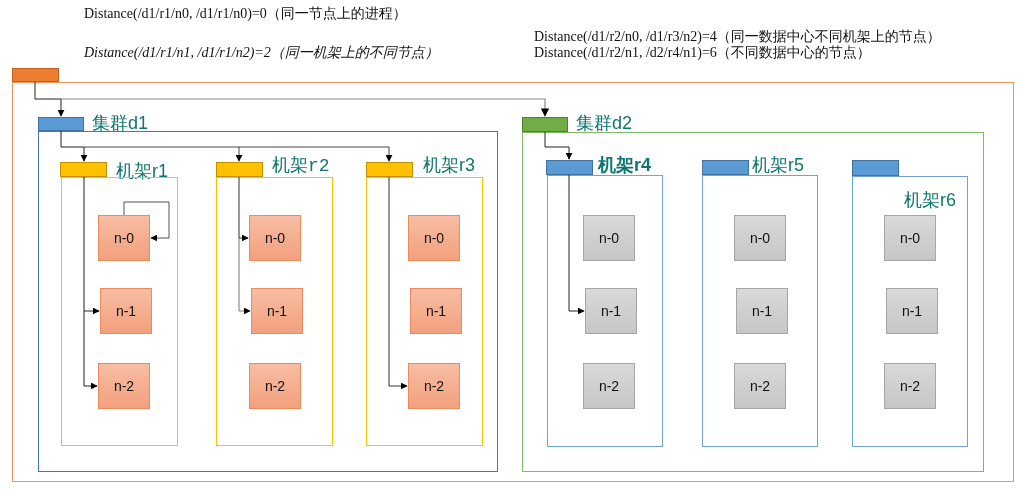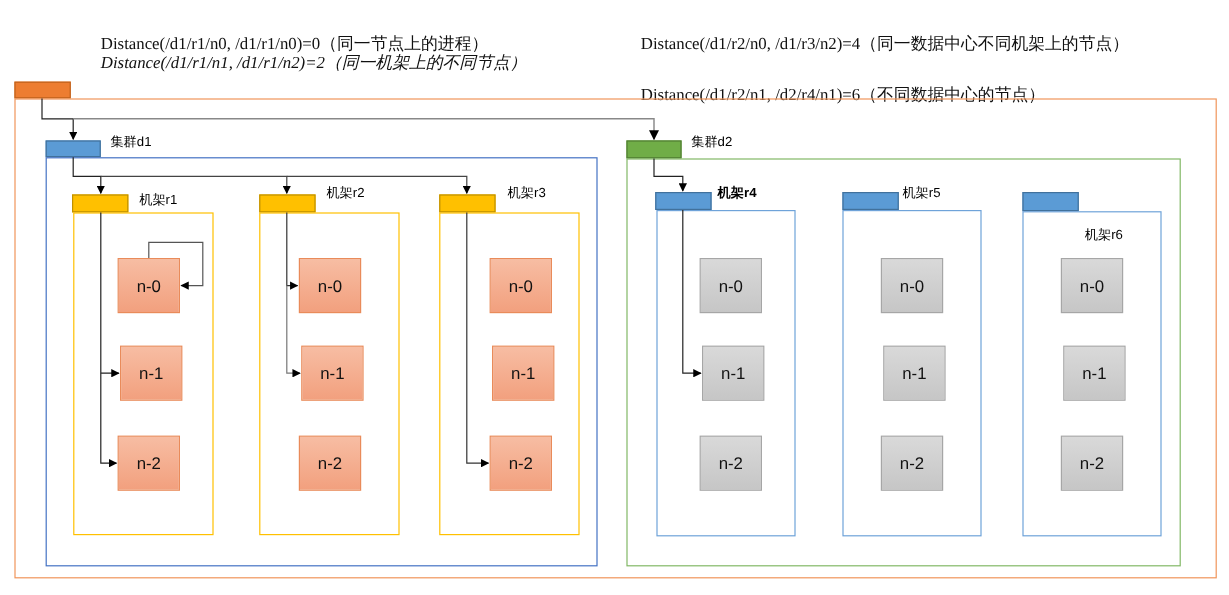--- a/index.html
+++ b/index.html
@@ -10,53 +10,53 @@
   .root-tab { background:#ed7d31; border:1px solid #c0621d; }
   .root-box { border:1.5px solid #f0955a; }
   .dc1-tab { background:#5b9bd5; border:1px solid #41719c; }
   .dc1-box { border:1.5px solid #4472c4; }
   .dc2-tab { background:#70ad47; border:1px solid #507e32; }
   .dc2-box { border:1.5px solid #82b866; }
   .rack-y-tab { background:#ffc000; border:1px solid #bf9000; }
   .rack-y-box { border:1.5px solid #ffc000; }
   .rack-b-tab { background:#5b9bd5; border:1px solid #41719c; }
   .rack-b-box { border:1.5px solid #6fa3d9; }
-  .label { position:absolute; font-size:11px; white-space:nowrap; color:#000000; }
+  .label { position:absolute; font-size:18px; white-space:nowrap; color:#0f766e; }
   .node { position:absolute; width:52px; height:46px; box-sizing:border-box;
           display:flex; align-items:center; justify-content:center; font-size:14px; color:#111;text-align:center; }
   .node.orange { background:linear-gradient(#f7bda3,#f2a07e); border:1px solid #e98b5a; }
   .node.gray { background:linear-gradient(#d9d9d9,#c6c6c6); border:1px solid #a6a6a6; }
   svg.wires { position:absolute; left:0; top:0; pointer-events:none; }
   .watermark { position:absolute; left:790px; top:482px; font-size:13px; color:#e8e8e8; white-space:nowrap; }
 </style>
 </head>
 <body>
 
-<div class="formula" style="left:84px;top:28px;">Distance(/d1/r1/n0, /d1/r1/n0)=0（同一节点上的进程）</div>
+<div class="formula" style="left:84px;top:5px;">Distance(/d1/r1/n0, /d1/r1/n0)=0（同一节点上的进程）</div>
 <div class="formula" style="left:84px;top:44px;font-style:italic;">Distance(/d1/r1/n1, /d1/r1/n2)=2（同一机架上的不同节点）</div>
 <div class="formula" style="left:534px;top:28px;">Distance(/d1/r2/n0, /d1/r3/n2)=4（同一数据中心不同机架上的节点）</div>
-<div class="formula" style="left:534px;top:44px;margin-top:26px;">Distance(/d1/r2/n1, /d2/r4/n1)=6（不同数据中心的节点）</div>
+<div class="formula" style="left:534px;top:44px;">Distance(/d1/r2/n1, /d2/r4/n1)=6（不同数据中心的节点）</div>
 
 <div class="abs root-tab" style="left:12px;top:68px;width:47px;height:14px;"></div>
 <div class="abs root-box" style="left:12px;top:82px;width:1002px;height:400px;"></div>
 
 <div class="abs dc1-tab" style="left:38px;top:117px;width:46px;height:14px;"></div>
 <div class="label" style="left:92px;top:111px;">集群d1</div>
 <div class="abs dc1-box" style="left:38px;top:131px;width:460px;height:341px;"></div>
 
 <div class="abs dc2-tab" style="left:522px;top:117px;width:46px;height:15px;"></div>
 <div class="label" style="left:576px;top:111px;">集群d2</div>
 <div class="abs dc2-box" style="left:522px;top:132px;width:462px;height:340px;"></div>
 
 <div class="abs rack-y-tab" style="left:60px;top:162px;width:47px;height:15px;"></div>
 <div class="label" style="left:116px;top:159px;">机架r1</div>
 <div class="abs rack-y-box" style="left:61px;top:177px;width:117px;height:269px;"></div>
 
 <div class="abs rack-y-tab" style="left:216px;top:162px;width:47px;height:15px;"></div>
-<div class="label" style="left:272px;top:153px;">机架r2</div>
+<div class="label" style="left:272px;top:153px;font-family:Liberation Mono, monospace;">机架r2</div>
 <div class="abs rack-y-box" style="left:216px;top:177px;width:117px;height:269px;"></div>
 
 <div class="abs rack-y-tab" style="left:366px;top:162px;width:47px;height:15px;"></div>
 <div class="label" style="left:423px;top:153px;">机架r3</div>
 <div class="abs rack-y-box" style="left:366px;top:177px;width:117px;height:269px;"></div>
 
 <div class="abs rack-b-tab" style="left:546px;top:160px;width:47px;height:15px;"></div>
 <div class="label" style="left:598px;top:153px;font-weight:bold;">机架r4</div>
 <div class="abs rack-b-box" style="left:547px;top:175px;width:116px;height:272px;"></div>
 

